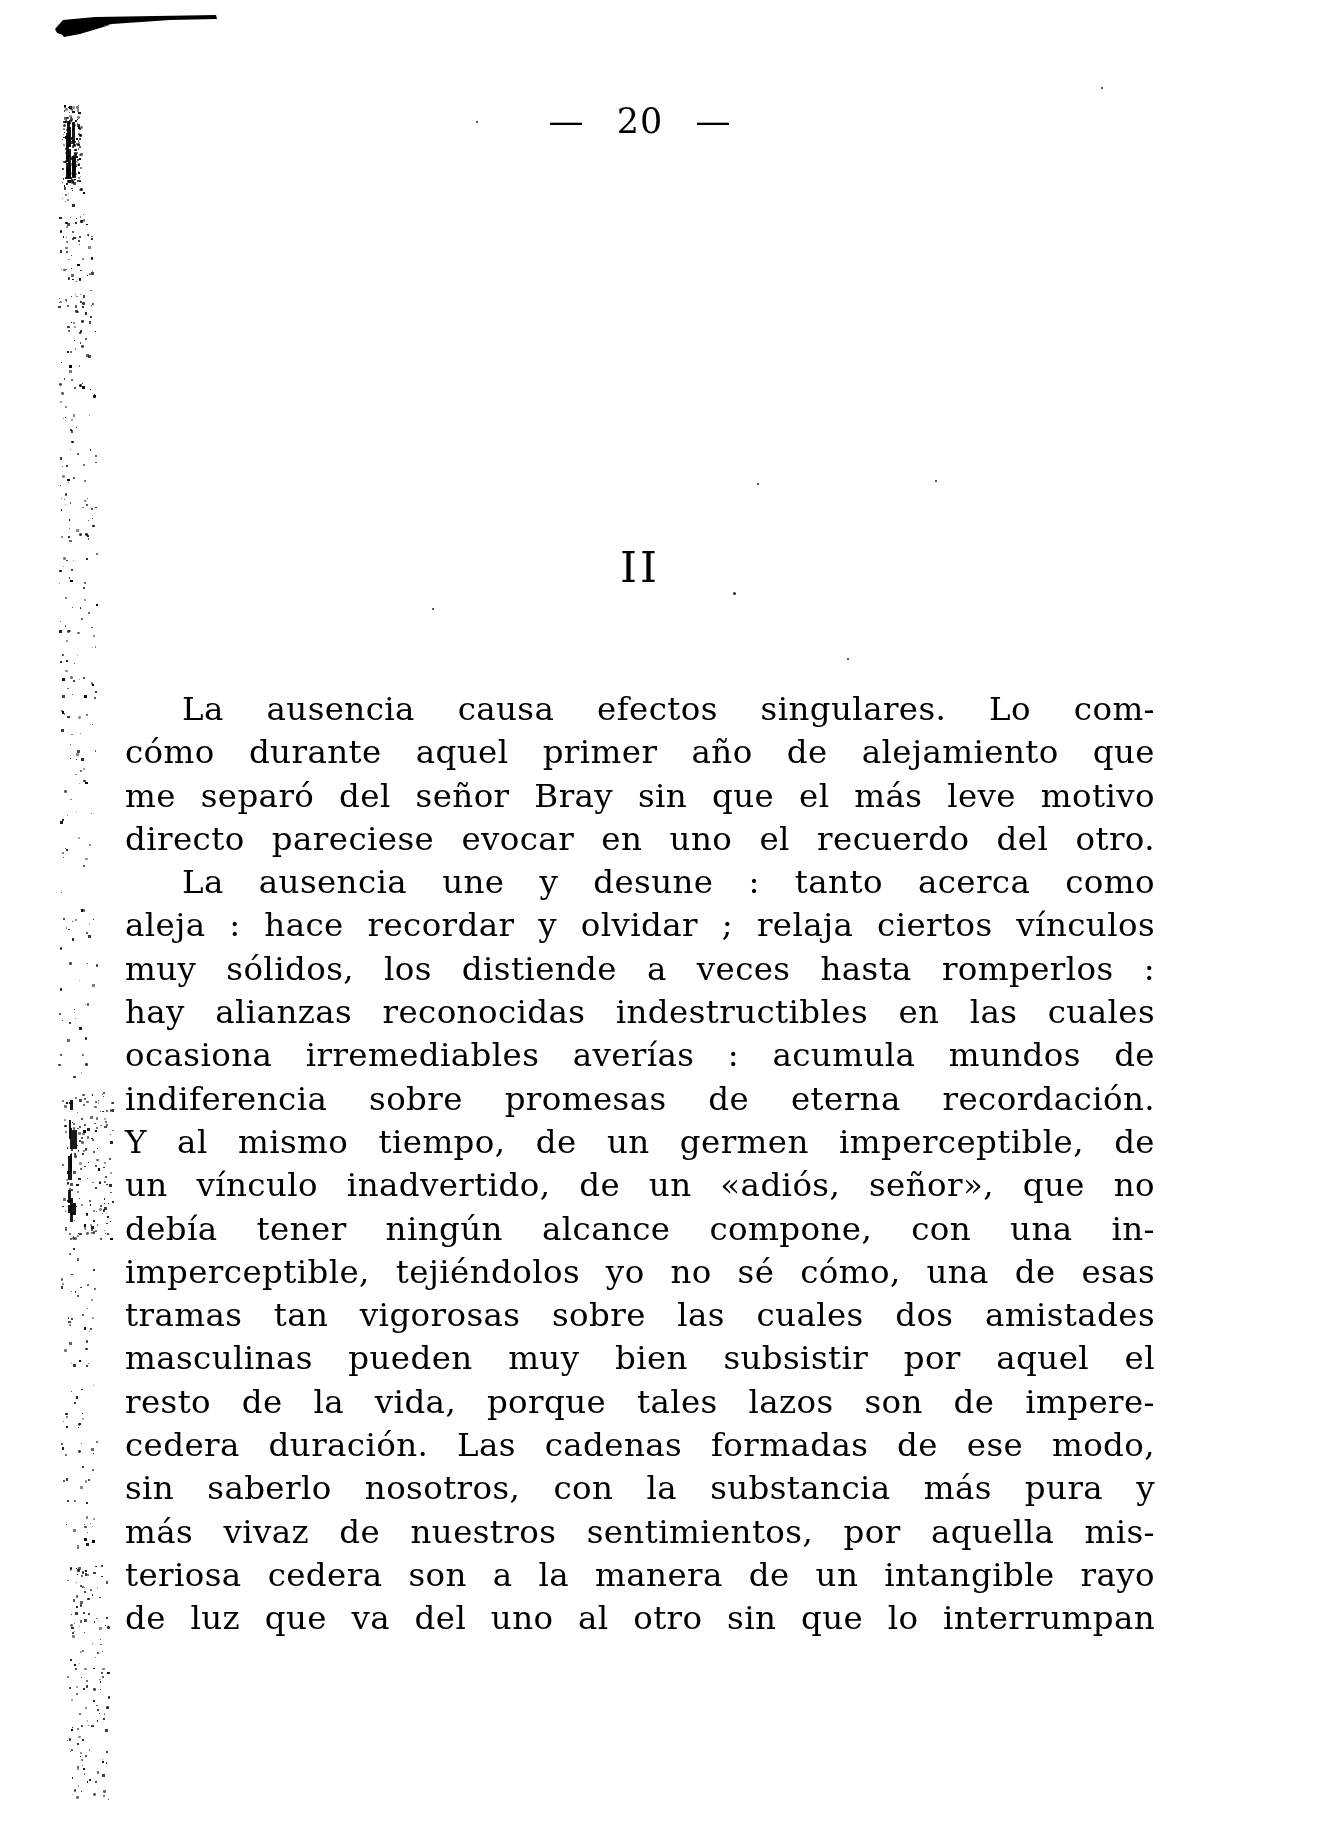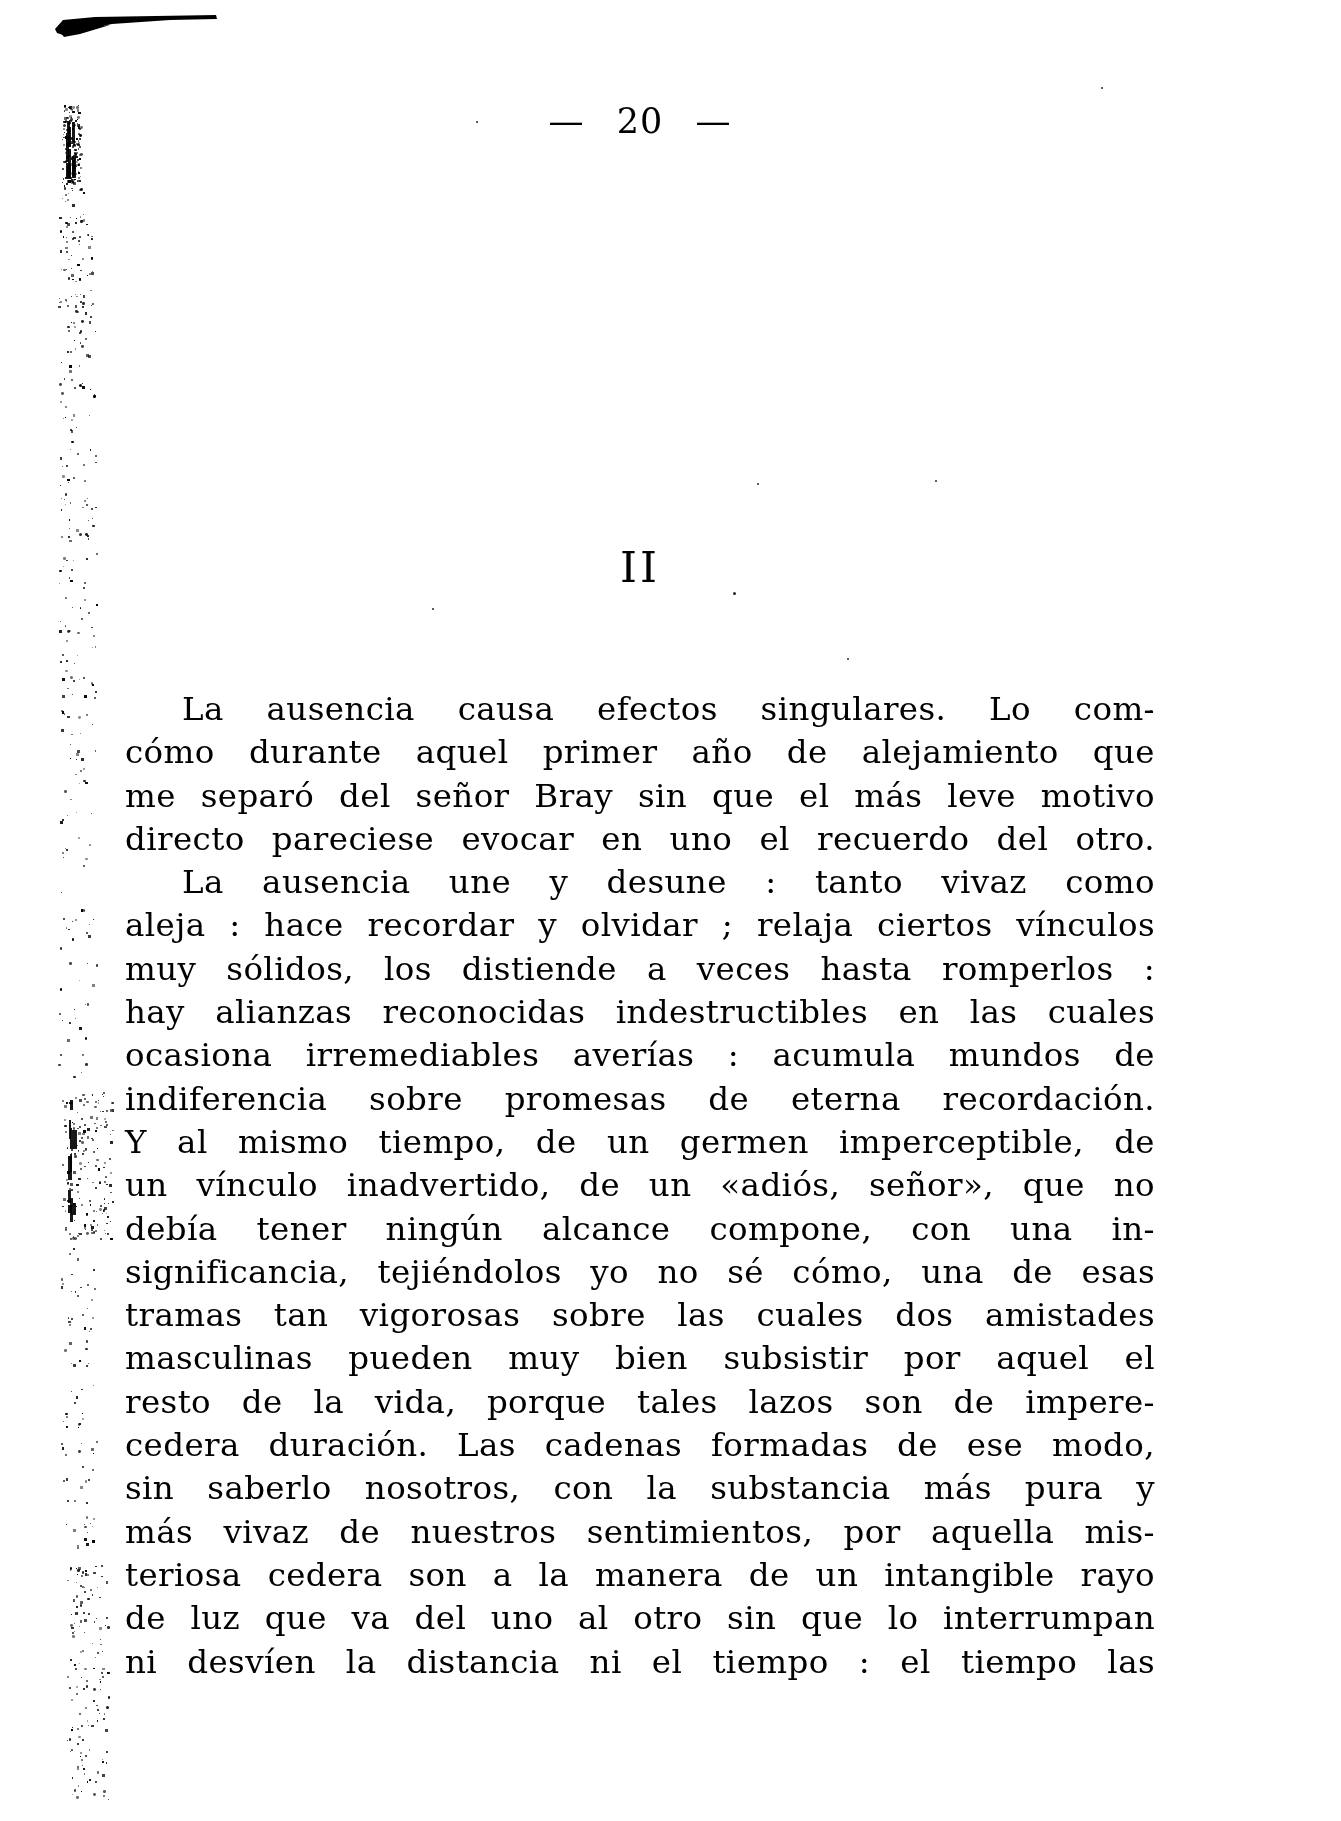--- a/index.html
+++ b/index.html
@@ -950,34 +950,33 @@
 
   <div class="pagenum">— 20 —</div>
 
   <div class="heading">II</div>
 
   <div class="text-block" id="text-block">
       <div class="line indent">La ausencia causa efectos singulares. Lo com-</div>
       <div class="line">cómo durante aquel primer año de alejamiento que</div>
       <div class="line">me separó del señor Bray sin que el más leve motivo</div>
       <div class="line">directo pareciese evocar en uno el recuerdo del otro.</div>
-      <div class="line indent">La ausencia une y desune : tanto vivaz como</div>
+      <div class="line indent">La ausencia une y desune : tanto acerca como</div>
       <div class="line">aleja : hace recordar y olvidar ; relaja ciertos vínculos</div>
       <div class="line">muy sólidos, los distiende a veces hasta romperlos :</div>
       <div class="line">hay alianzas reconocidas indestructibles en las cuales</div>
       <div class="line">ocasiona irremediables averías : acumula mundos de</div>
       <div class="line">indiferencia sobre promesas de eterna recordación.</div>
       <div class="line">Y al mismo tiempo, de un germen imperceptible, de</div>
       <div class="line">un vínculo inadvertido, de un «adiós, señor», que no</div>
       <div class="line">debía tener ningún alcance compone, con una in-</div>
-      <div class="line">significancia, tejiéndolos yo no sé cómo, una de esas</div>
+      <div class="line">imperceptible, tejiéndolos yo no sé cómo, una de esas</div>
       <div class="line">tramas tan vigorosas sobre las cuales dos amistades</div>
       <div class="line">masculinas pueden muy bien subsistir por aquel el</div>
       <div class="line">resto de la vida, porque tales lazos son de impere-</div>
       <div class="line">cedera duración. Las cadenas formadas de ese modo,</div>
       <div class="line">sin saberlo nosotros, con la substancia más pura y</div>
       <div class="line">más vivaz de nuestros sentimientos, por aquella mis-</div>
       <div class="line">teriosa cedera son a la manera de un intangible rayo</div>
       <div class="line">de luz que va del uno al otro sin que lo interrumpan</div>
-      <div class="line">ni desvíen la distancia ni el tiempo : el tiempo las</div>
     </div>
 
 </div>
 
 </body></html>

